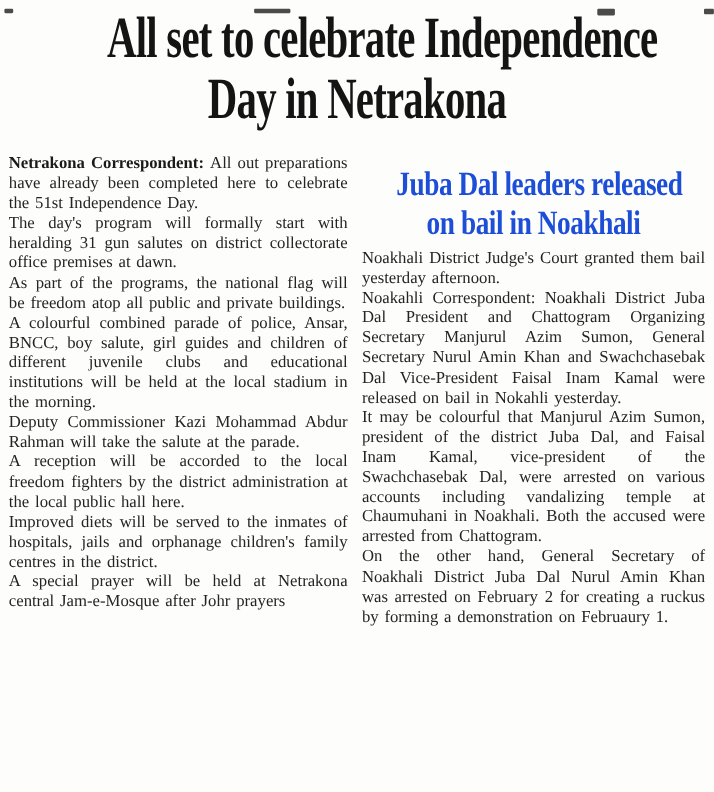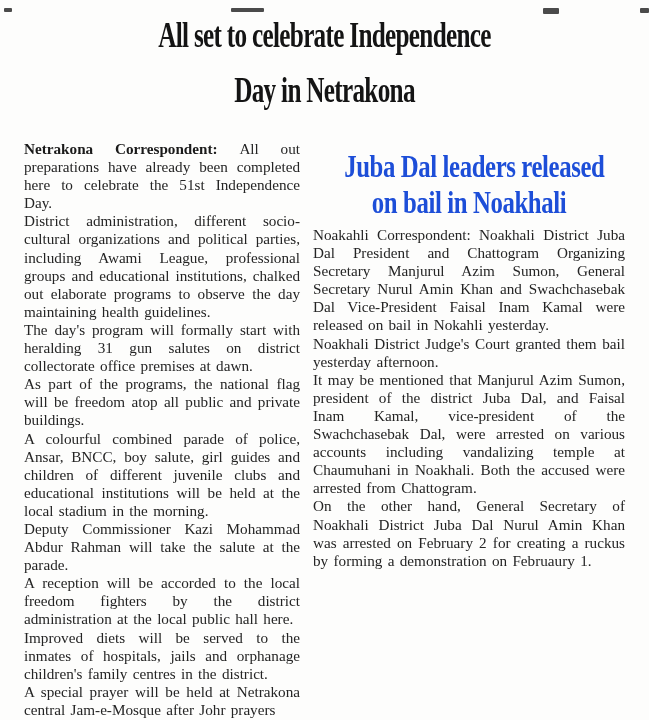--- a/index.html
+++ b/index.html
@@ -27,36 +27,36 @@
     opacity: 0.85;
   }
   .smudge.s1 { left: 4px;   top: 0; width: 8px;  height: 4px; }
   .smudge.s2 { left: 231px; top: 0; width: 33px; height: 4px; }
   .smudge.s3 { left: 543px; top: 0; width: 16px; height: 6px; }
   .smudge.s4 { left: 640px; top: 0; width: 9px;  height: 5px; }
 
   .headline1 {
     margin: 8px 0 0 0;
     text-align: center;
-    font-size: 36px;
+    font-size: 53px;
     line-height: 55px;
     font-weight: 700;
     color: #141414;
   }
   .hl1-line {
     display: block;
     white-space: nowrap;
     letter-spacing: -1px;
     transform: scaleX(0.70);
   }
 
   .columns {
     display: flex;
     gap: 13px;
-    padding: 0 24px;
+    padding: 0 8px;
     margin-top: 22px;
   }
   .col { width: 312px; }
 
   .body-para {
     margin: 0;
     font-size: 15.2px;
     line-height: 18.1px;
     text-align: justify;
     word-spacing: 1.5px;
@@ -91,42 +91,41 @@
 
   <h1 class="headline1">
     <span class="hl1-line">All set to celebrate Independence</span>
     <span class="hl1-line">Day in Netrakona</span>
   </h1>
 
   <div class="columns">
 
     <div class="col">
         <p class="body-para"><b>Netrakona Correspondent: </b>All out preparations have already been completed here to celebrate the 51st Independence Day.</p>
-        <p class="body-para">District administration, different socio-cultural organizations and political parties, including Awami League, professional groups and educational institutions, chalked out elaborate programs to observe the day maintaining health guidelines.</p>
         <p class="body-para">The day's program will formally start with heralding 31 gun salutes on district collectorate office premises at dawn.</p>
         <p class="body-para">As part of the programs, the national flag will be freedom atop all public and private buildings.</p>
         <p class="body-para">A colourful combined parade of police, Ansar, BNCC, boy salute, girl guides and children of different juvenile clubs and educational institutions will be held at the local stadium in the morning.</p>
         <p class="body-para">Deputy Commissioner Kazi Mohammad Abdur Rahman will take the salute at the parade.</p>
         <p class="body-para">A reception will be accorded to the local freedom fighters by the district administration at the local public hall here.</p>
         <p class="body-para">Improved diets will be served to the inmates of hospitals, jails and orphanage children's family centres in the district.</p>
         <p class="body-para">A special prayer will be held at Netrakona central Jam-e-Mosque after Johr prayers</p>
       </div>
 
     <div class="col">
 
       <div>
         </div>
 
       <h2 class="headline2">
         <span class="hl2-line">Juba Dal leaders released</span>
         <span class="hl2-line">on bail in Noakhali</span>
       </h2>
 
       <div>
+          <p class="body-para">Noakhali District Judge's Court granted them bail yesterday afternoon.</p>
           <p class="body-para">Noakahli Correspondent: Noakhali District Juba Dal President and Chattogram Organizing Secretary Manjurul Azim Sumon, General Secretary Nurul Amin Khan and Swachchasebak Dal Vice-President Faisal Inam Kamal were released on bail in Nokahli yesterday.</p>
-          <p class="body-para">Noakhali District Judge's Court granted them bail yesterday afternoon.</p>
-          <p class="body-para">It may be mentioned that Manjurul Azim Sumon, president of the district Juba Dal, and Faisal Inam Kamal, vice-president of the Swachchasebak Dal, were arrested on various accounts including vandalizing temple at Chaumuhani in Noakhali. Both the accused were arrested from Chattogram.</p>
+          <p class="body-para">It may be colourful that Manjurul Azim Sumon, president of the district Juba Dal, and Faisal Inam Kamal, vice-president of the Swachchasebak Dal, were arrested on various accounts including vandalizing temple at Chaumuhani in Noakhali. Both the accused were arrested from Chattogram.</p>
           <p class="body-para">On the other hand, General Secretary of Noakhali District Juba Dal Nurul Amin Khan was arrested on February 2 for creating a ruckus by forming a demonstration on Februaury 1.</p>
         </div>
 
     </div>
   </div>
 </div>
 
 </body></html>

